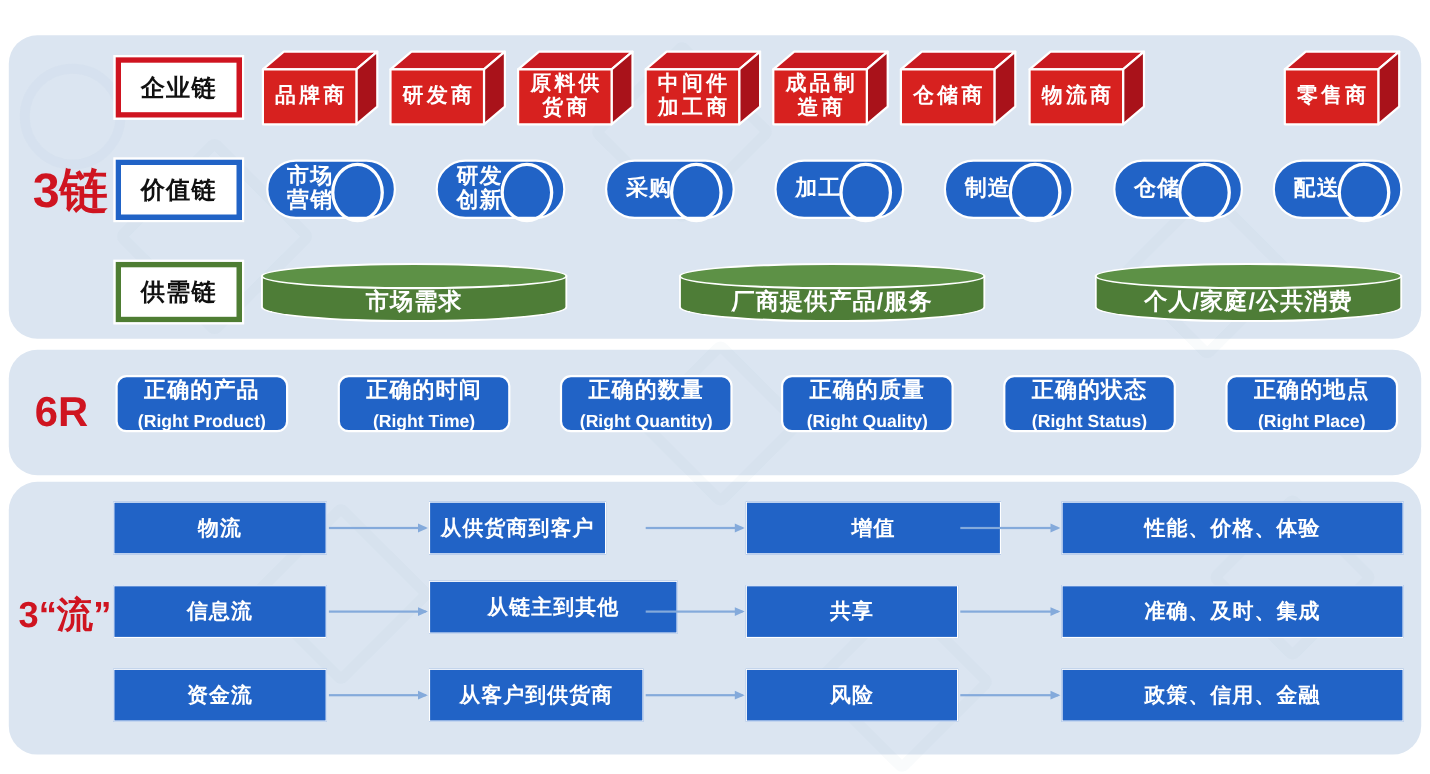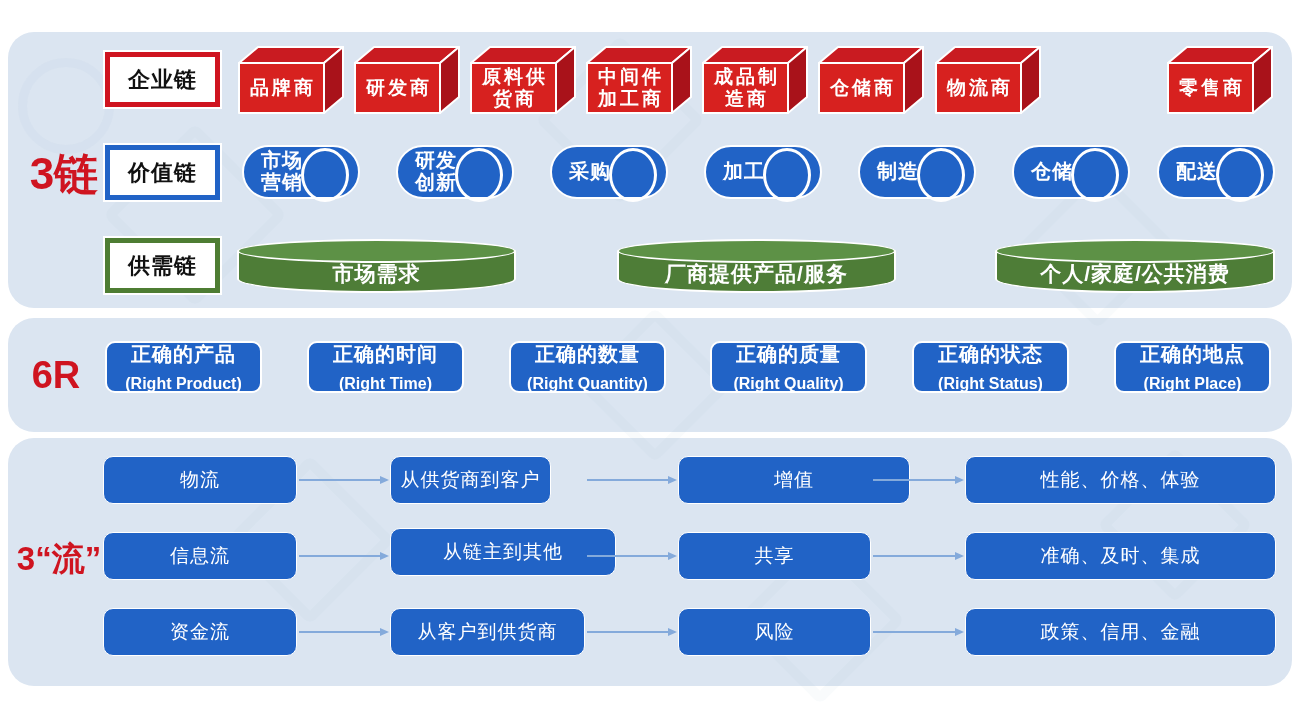--- a/index.html
+++ b/index.html
@@ -53,23 +53,23 @@
                justify-content:center;color:#fff;font-size:21px;font-weight:bold;z-index:3;letter-spacing:1px;}
 
   
   .r-box{position:absolute;top:341px;width:157px;height:52px;background:var(--blue);border-radius:10px;
          border:2px solid #fff;box-sizing:border-box;display:flex;flex-direction:column;
          align-items:center;justify-content:center;color:#fff;}
   .r-cn{font-size:20px;font-weight:bold;letter-spacing:1px;}
   .r-en{font-size:16px;font-weight:bold;margin-top:7px;}
 
   
-  .f-box{position:absolute;height:48px;background:var(--blue);border-radius:10px;border:1.5px solid #fff;
+  .f-box{position:absolute;height:48px;background:var(--blue);border-radius:0;border:1.5px solid #fff;
          box-sizing:border-box;display:flex;align-items:center;justify-content:center;color:#fff;
-         font-size:19px;font-weight:normal;letter-spacing:1px;}
+         font-size:19px;font-weight:bold;letter-spacing:1px;}
   .arrow{position:absolute;height:0;border-top:2px solid var(--arrow);}
   .arrow::after{content:'';position:absolute;right:-2px;top:-5px;width:0;height:0;
                 border-left:9px solid var(--arrow);border-top:4px solid transparent;
                 border-bottom:4px solid transparent;}
 </style>
 </head>
 <body>
 
 <div class="canvas">
 

